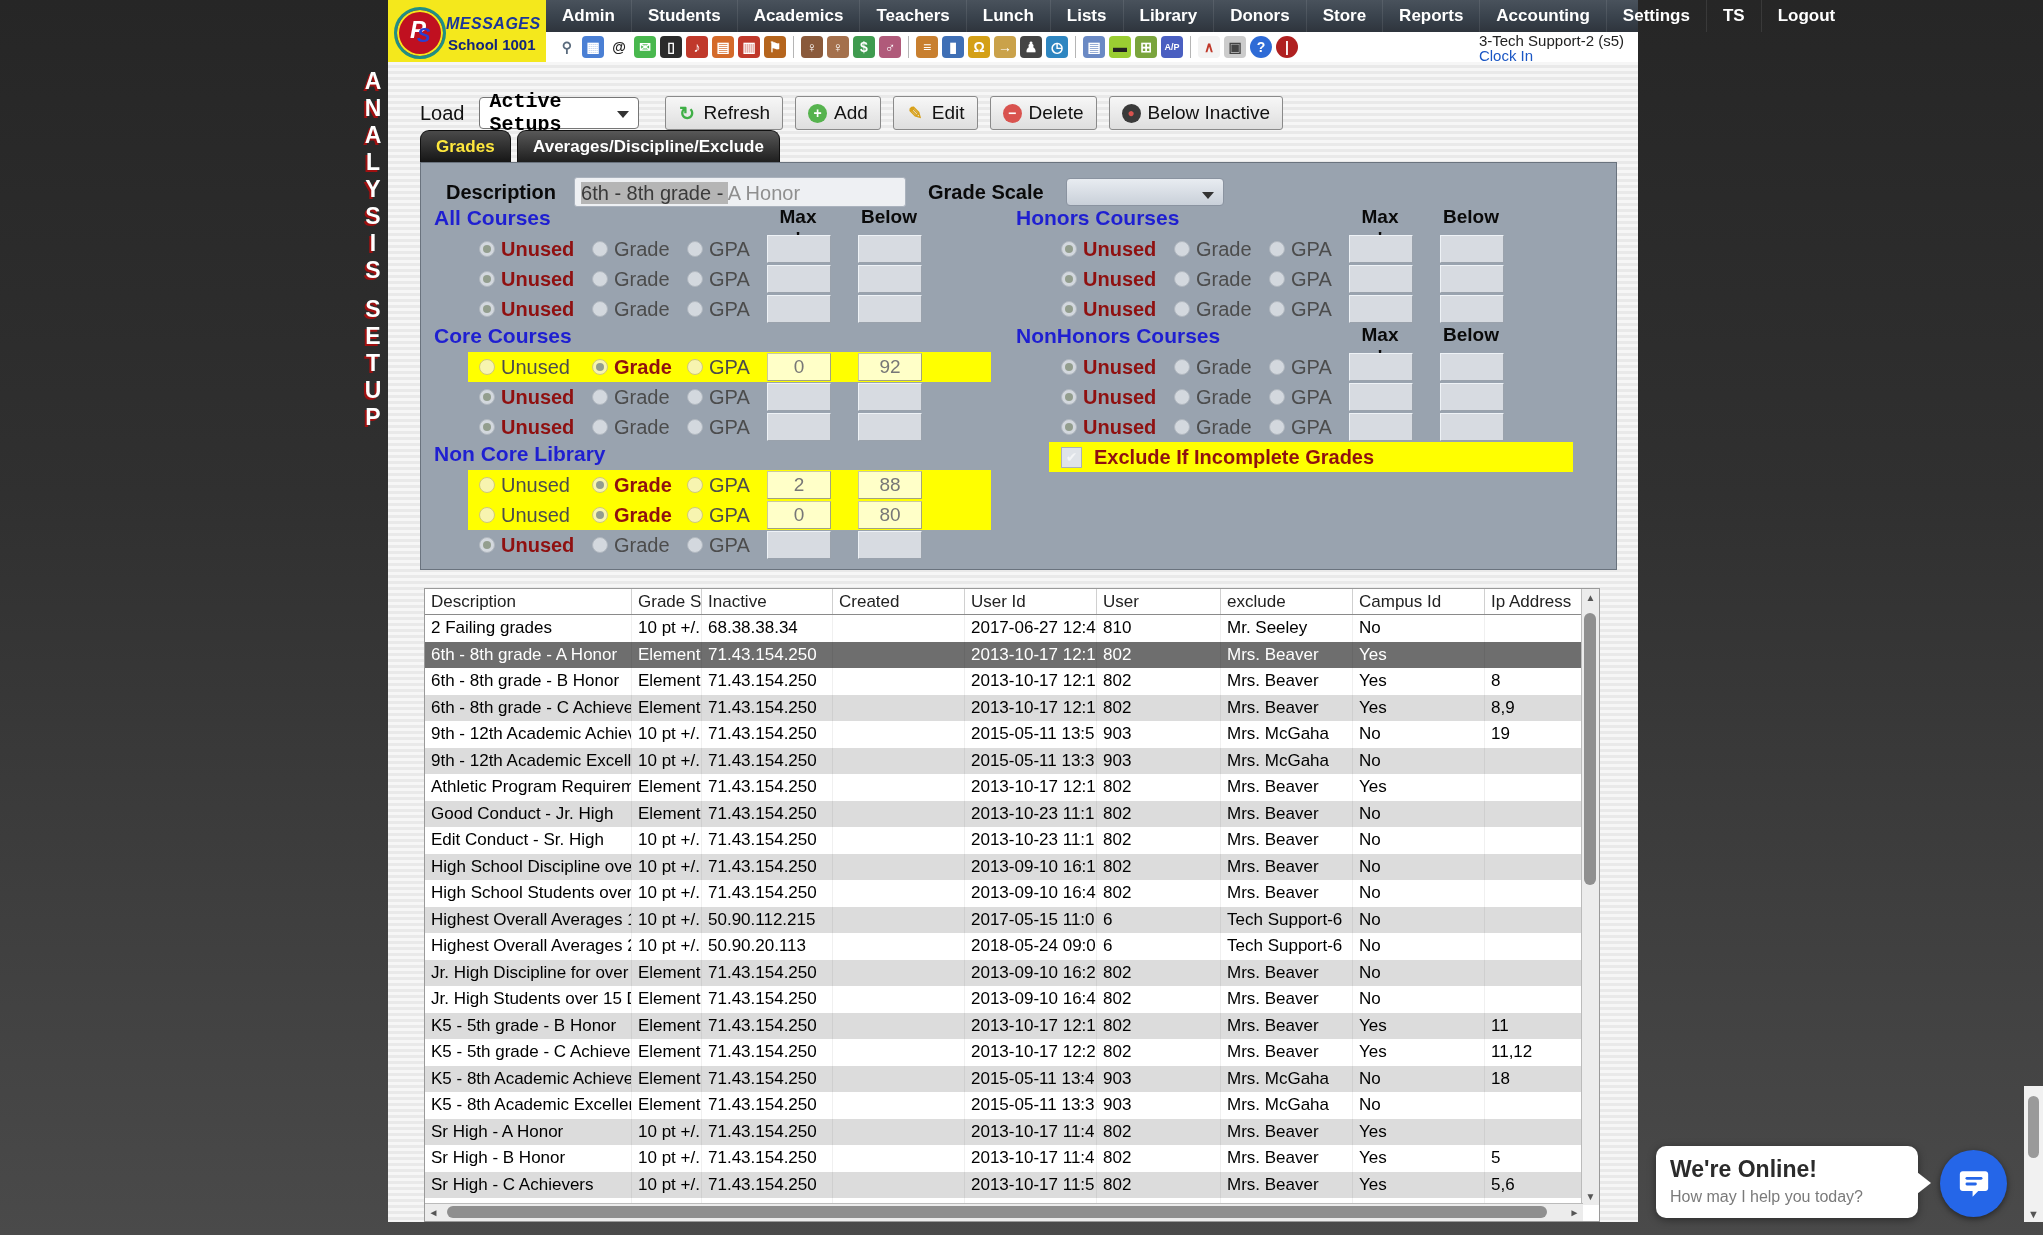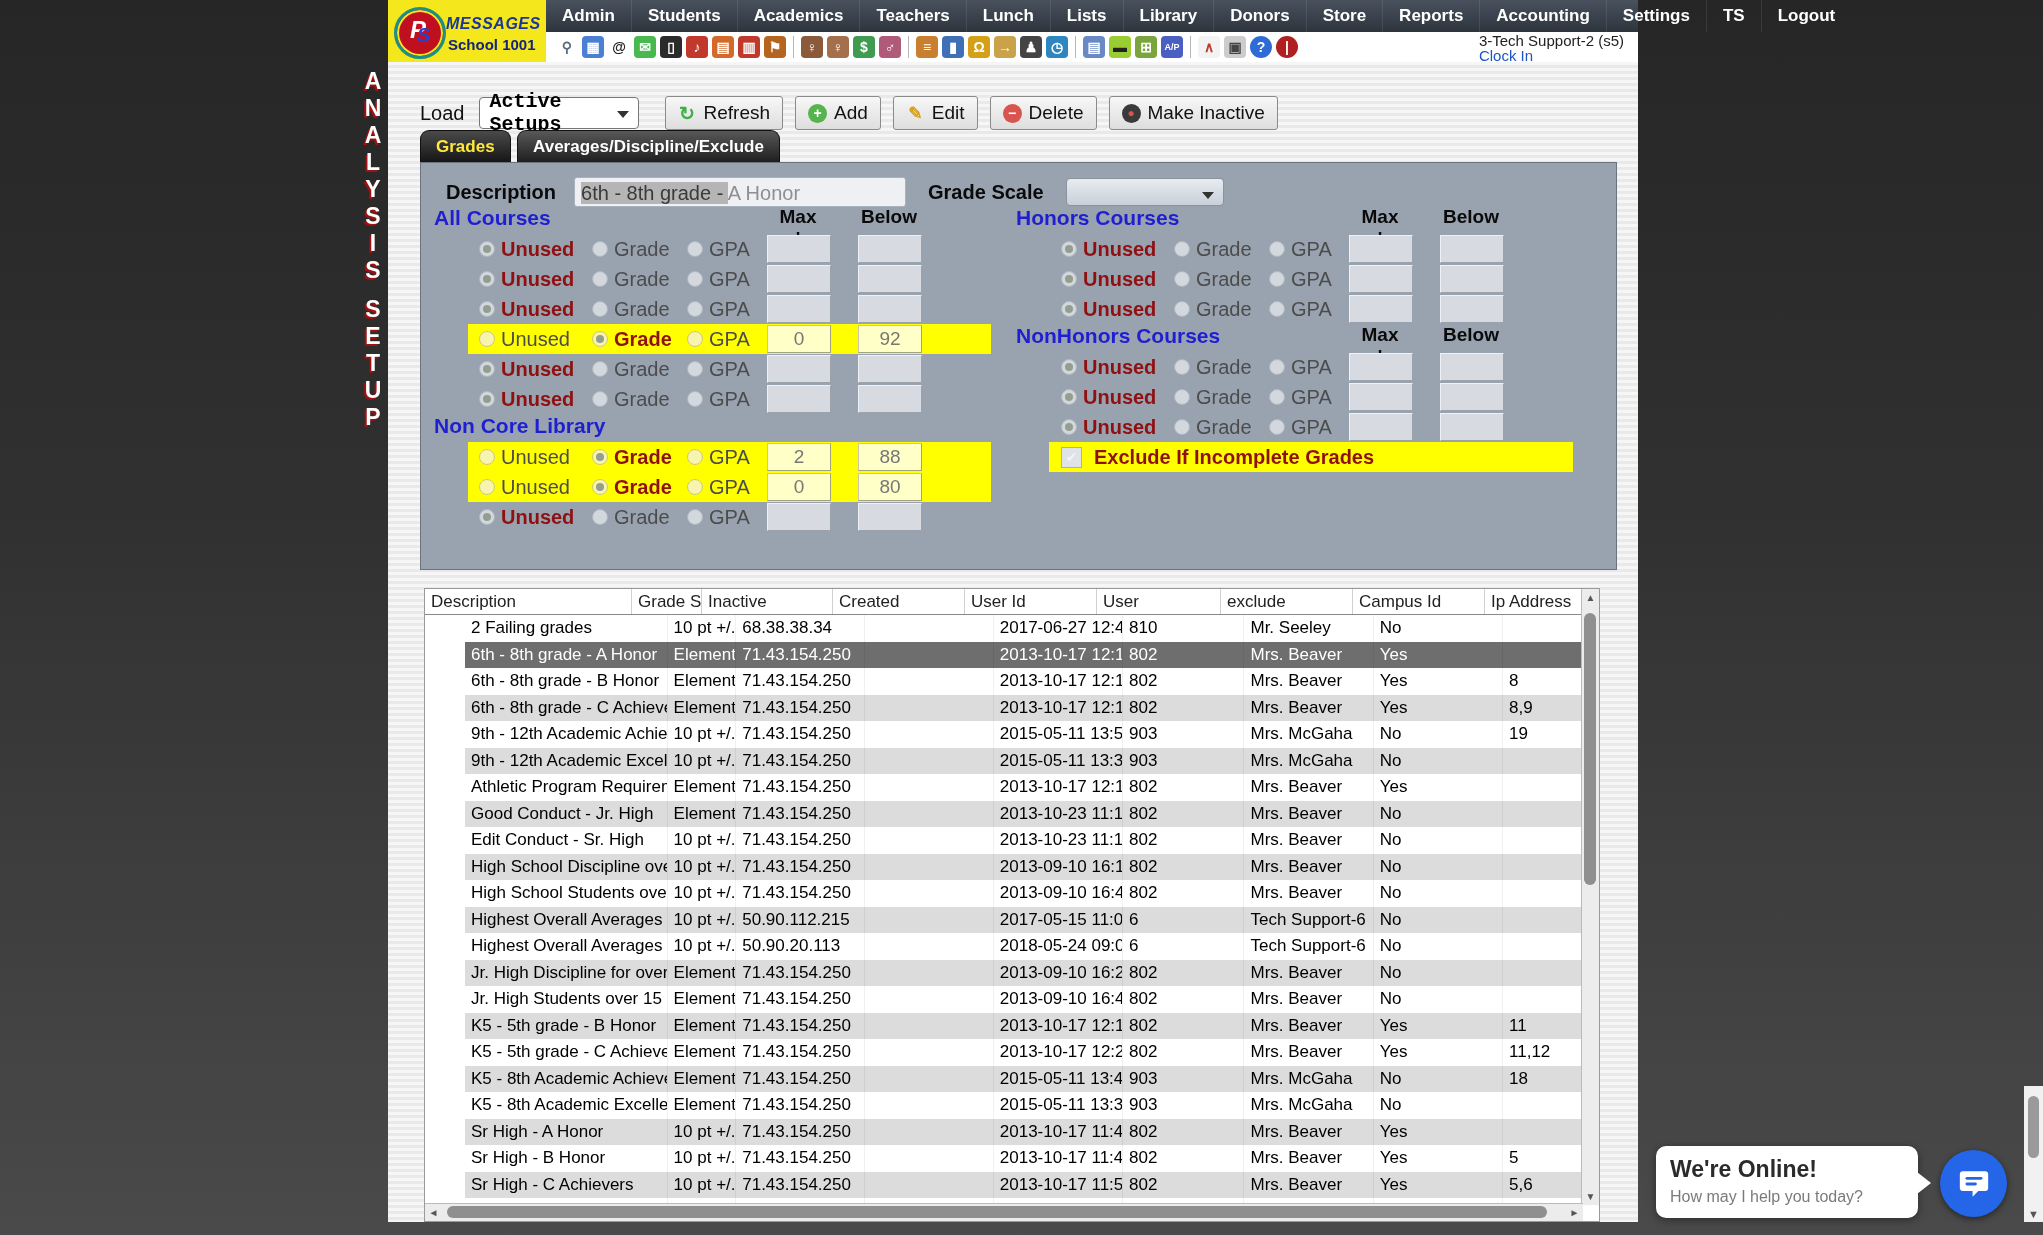--- a/index.html
+++ b/index.html
@@ -113,21 +113,21 @@
   #inc-check{width:19px;height:19px;background:#dfe3e8;border:1px solid #a9b0b8;margin-left:12px;
              text-align:center;line-height:19px;font-size:14px;color:#f2f4f6;cursor:pointer;}
   #inc-label{margin-left:12px;font-weight:bold;font-size:20px;color:#8f1010;}
 
   
   #grid{position:absolute;left:36px;top:526px;width:1176px;height:634px;background:#fff;
         border:1px solid #9a9a9a;box-sizing:border-box;}
   #thead{display:flex;height:25px;border-bottom:1px solid #8a8a8a;background:#fff;}
   .th{font-size:17px;color:#222;line-height:25px;padding-left:6px;box-sizing:border-box;
       border-right:1px solid #d0d0d0;overflow:hidden;white-space:nowrap;cursor:pointer;}
-  #tbody{height:591px;overflow:hidden;margin-left:40px;}
+  #tbody{height:591px;overflow:hidden;}
   .t-row{display:flex;height:26.5px;background:#fff;cursor:pointer;}
   .t-row.alt{background:#dcdcdc;}
   .t-row.sel{background:#6e6e6e;color:#fff;}
   .t-cell{font-size:17px;line-height:25px;padding-left:6px;box-sizing:border-box;
           border-right:1px solid rgba(0,0,0,0.06);overflow:hidden;white-space:nowrap;}
   #vscroll{position:absolute;right:0;top:0;width:17px;height:616px;background:#ececec;border-left:1px solid #bbb;}
   #vscroll .arr{position:absolute;left:0;width:17px;height:17px;text-align:center;font-size:10px;
                 line-height:17px;color:#555;cursor:pointer;}
   #vthumb{position:absolute;left:2px;top:24px;width:12px;height:272px;background:#8f8f8f;border-radius:7px;cursor:grab;}
   #hscroll{position:absolute;left:0;bottom:0;width:1158px;height:17px;background:#ececec;border-top:1px solid #bbb;}
@@ -255,21 +255,21 @@
         <div class="btn">
           <span class="bi bi-edit">✎</span>
           <span>Edit</span>
         </div>
         <div class="btn">
           <span class="bi bi-delete">−</span>
           <span>Delete</span>
         </div>
         <div class="btn">
           <span class="bi bi-inactive">●</span>
-          <span>Make Inactive</span>
+          <span>Below Inactive</span>
         </div>
       </div>
 
       <div id="tabs">
         <span class="tab active">Grades</span>
         <span class="tab">Averages/Discipline/Exclude</span>
       </div>
 
       <div id="panel">
         <div id="desc-row">
@@ -308,20 +308,21 @@
             <div class="g-row">
               <span class="radio on"></span>
               <span class="rlbl w1 sel">Unused</span>
               <span class="radio"></span>
               <span class="rlbl w2">Grade</span>
               <span class="radio"></span>
               <span class="rlbl w3">GPA</span>
               <span class="vbox b1"></span>
               <span class="vbox b2"></span>
             </div>
+            <div class="g-title-row"><span class="g-title">Core Courses</span></div>
             <div class="g-row hl">
               <span class="radio"></span>
               <span class="rlbl w1">Unused</span>
               <span class="radio on"></span>
               <span class="rlbl w2 sel">Grade</span>
               <span class="radio"></span>
               <span class="rlbl w3">GPA</span>
               <span class="vbox b1">0</span>
               <span class="vbox b2">92</span>
             </div>

